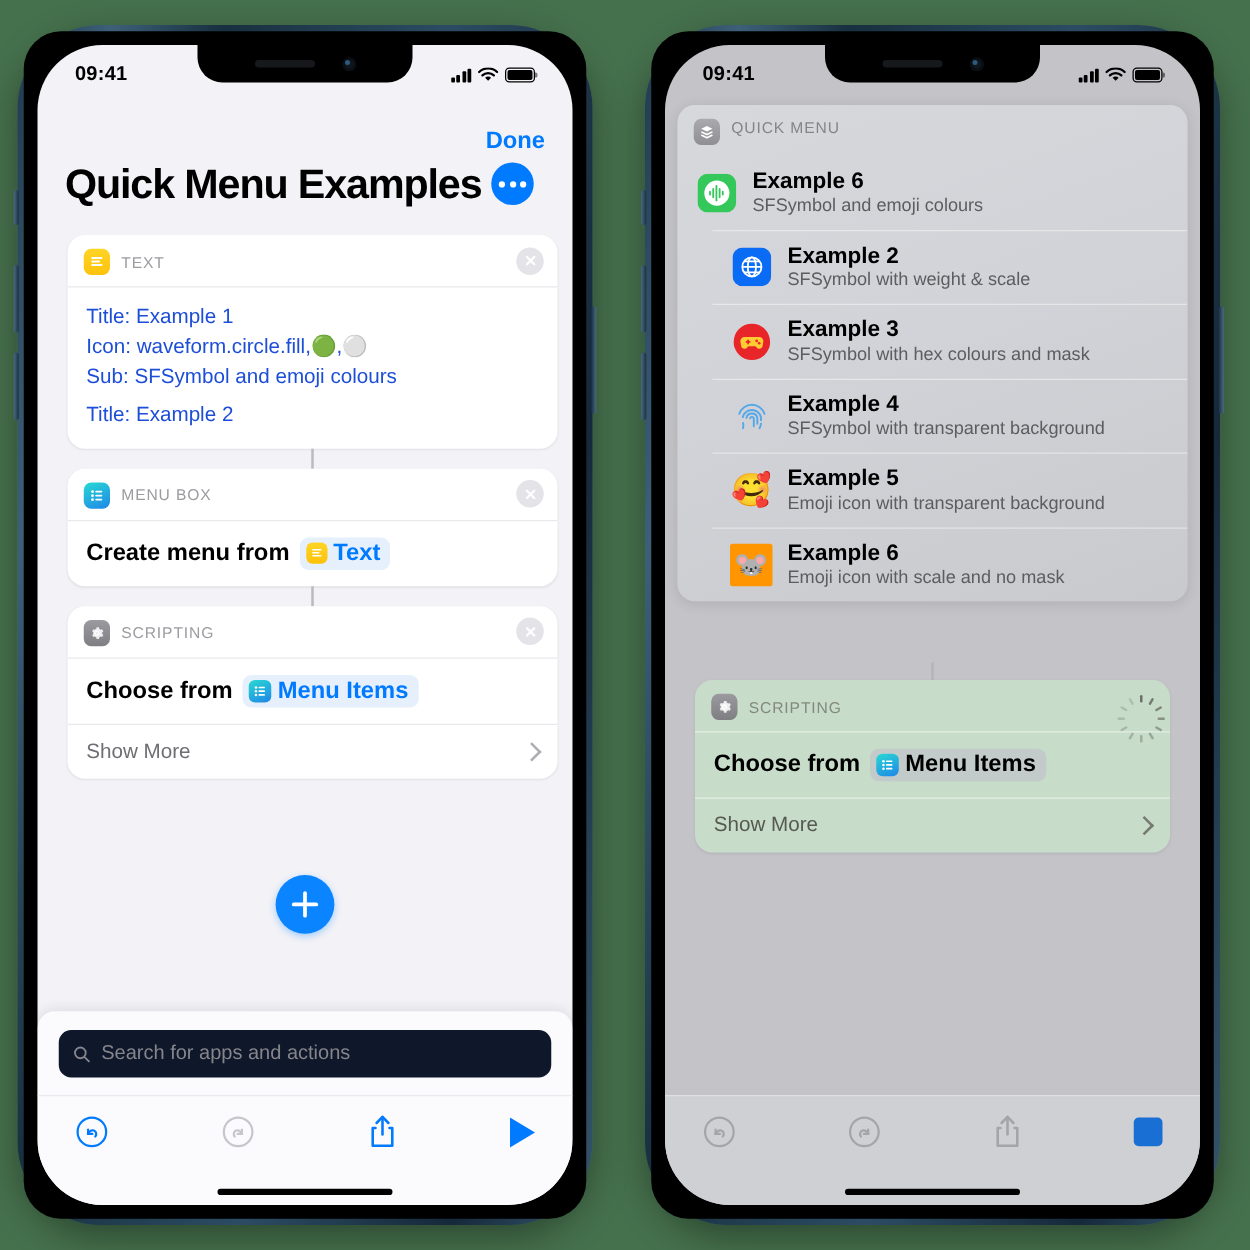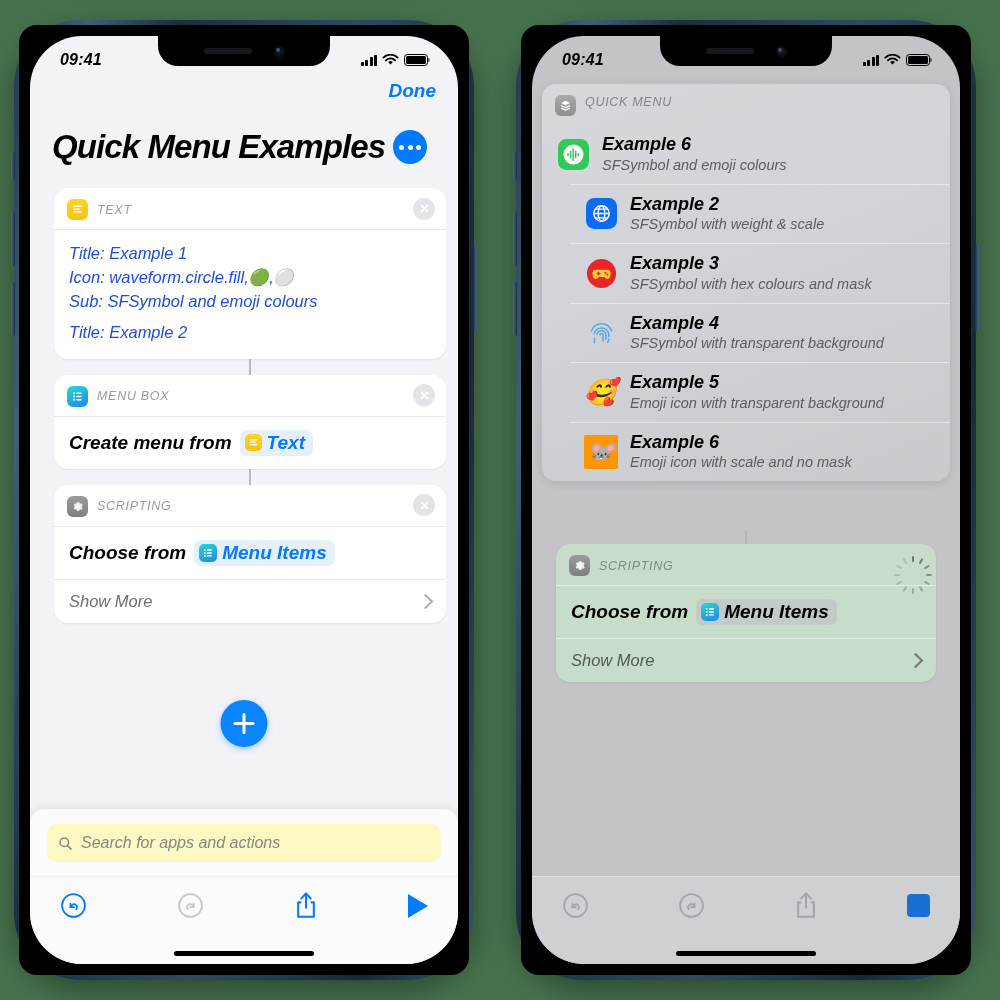--- a/index.html
+++ b/index.html
@@ -12,21 +12,21 @@
   }
   .stage{position:relative;width:1000px;height:1000px;}
 
   
   .phone{position:absolute;width:460px;height:960px;border-radius:66px;
     background:linear-gradient(100deg,#20394d 0%,#3d6078 12%,#18303f 26%,#2c4c63 55%,#16293a 82%,#35566d 100%);
     padding:0;box-sizing:border-box;
     box-shadow:0 10px 28px rgba(0,0,0,.35);}
   .phone.left{left:14px;top:20px;}
   .phone.right{left:516px;top:20px;}
-  .bezel{position:absolute;inset:5px;border-radius:18px;background:#000;font-style:italic;}
+  .bezel{position:absolute;inset:5px;border-radius:30px;background:#000;}
   .screen{position:absolute;inset:11px;border-radius:52px;overflow:hidden;background:#f2f2f7;}
 
   
   .btn-sil{position:absolute;left:-3px;width:4px;height:28px;border-radius:3px;
     background:linear-gradient(90deg,#486a84,#1b3041);}
   .btn-vol{position:absolute;left:-3px;width:4px;height:54px;border-radius:3px;
     background:linear-gradient(90deg,#486a84,#1b3041);}
   .btn-pwr{position:absolute;right:-3px;width:4px;height:86px;border-radius:3px;
     background:linear-gradient(270deg,#486a84,#1b3041);}
 
@@ -53,21 +53,21 @@
     box-sizing:border-box;padding:1.3px;}
   .batt::after{content:"";position:absolute;right:-3px;top:3.4px;width:1.8px;height:4px;
     border-radius:0 1.5px 1.5px 0;background:rgba(0,0,0,.5);}
   .batt b{display:block;height:100%;width:100%;background:#000;border-radius:1.6px;}
 
   
   .home-ind{position:absolute;bottom:8px;left:50%;transform:translateX(-50%);
     width:140px;height:5px;border-radius:3px;background:#000;z-index:30;}
 
   
-  .nav{position:absolute;top:44px;left:0;right:0;height:44px;display:flex;align-items:flex-start;
+  .nav{position:absolute;top:44px;left:0;right:0;height:44px;display:flex;align-items:flex-end;
     justify-content:flex-end;padding-right:22px;box-sizing:border-box;}
   .done{color:#007aff;font-size:19px;font-weight:bold;cursor:pointer;}
   .bigtitle{position:absolute;top:92px;left:22px;right:16px;display:flex;align-items:center;gap:8px;}
   .bigtitle h1{margin:0;font-size:33px;font-weight:bold;letter-spacing:-.9px;color:#000;}
   .more-btn{width:34px;height:34px;border-radius:50%;background:#007aff;flex:none;
     display:flex;align-items:center;justify-content:center;gap:3.5px;}
   .more-btn i{width:5px;height:5px;border-radius:50%;background:#fff;display:block;}
 
   .cards{position:absolute;top:152px;left:24px;right:12px;}
   .card{background:#fff;border-radius:14px;box-shadow:0 1px 2px rgba(0,0,0,.07);overflow:hidden;}
@@ -99,21 +99,21 @@
   .addbtn{position:absolute;left:50%;transform:translateX(-50%);width:47px;height:47px;
     border-radius:50%;background:#0a84ff;display:flex;align-items:center;justify-content:center;
     box-shadow:0 2px 6px rgba(10,132,255,.35);cursor:pointer;}
   .addbtn::before,.addbtn::after{content:"";position:absolute;background:#fff;border-radius:2px;}
   .addbtn::before{width:21px;height:3.4px;}
   .addbtn::after{width:3.4px;height:21px;}
 
   .bottom-sheet{position:absolute;left:0;right:0;bottom:0;background:#fbfbfd;
     border-radius:14px 14px 0 0;box-shadow:0 -2px 9px rgba(0,0,0,.08);}
   .searchwrap{padding:15px 17px 14px 17px;}
-  .searchbar{height:38px;border-radius:10px;background:#fef9c3;display:flex;align-items:center;
+  .searchbar{height:38px;border-radius:10px;background:#0f172a;display:flex;align-items:center;
     gap:8px;padding:0 11px;}
   .searchbar span{color:#85858b;font-size:16px;}
   .toolbar{display:flex;align-items:center;justify-content:space-between;
     padding:14px 30px 44px 30px;border-top:1px solid #eaeaef;}
   .tb-item{cursor:pointer;display:flex;align-items:center;justify-content:center;}
   .play{width:0;height:0;border-left:20px solid #007aff;border-top:12px solid transparent;
     border-bottom:12px solid transparent;}
   .stopsq{width:23px;height:23px;border-radius:4px;background:#1a6fd4;}
 
   

